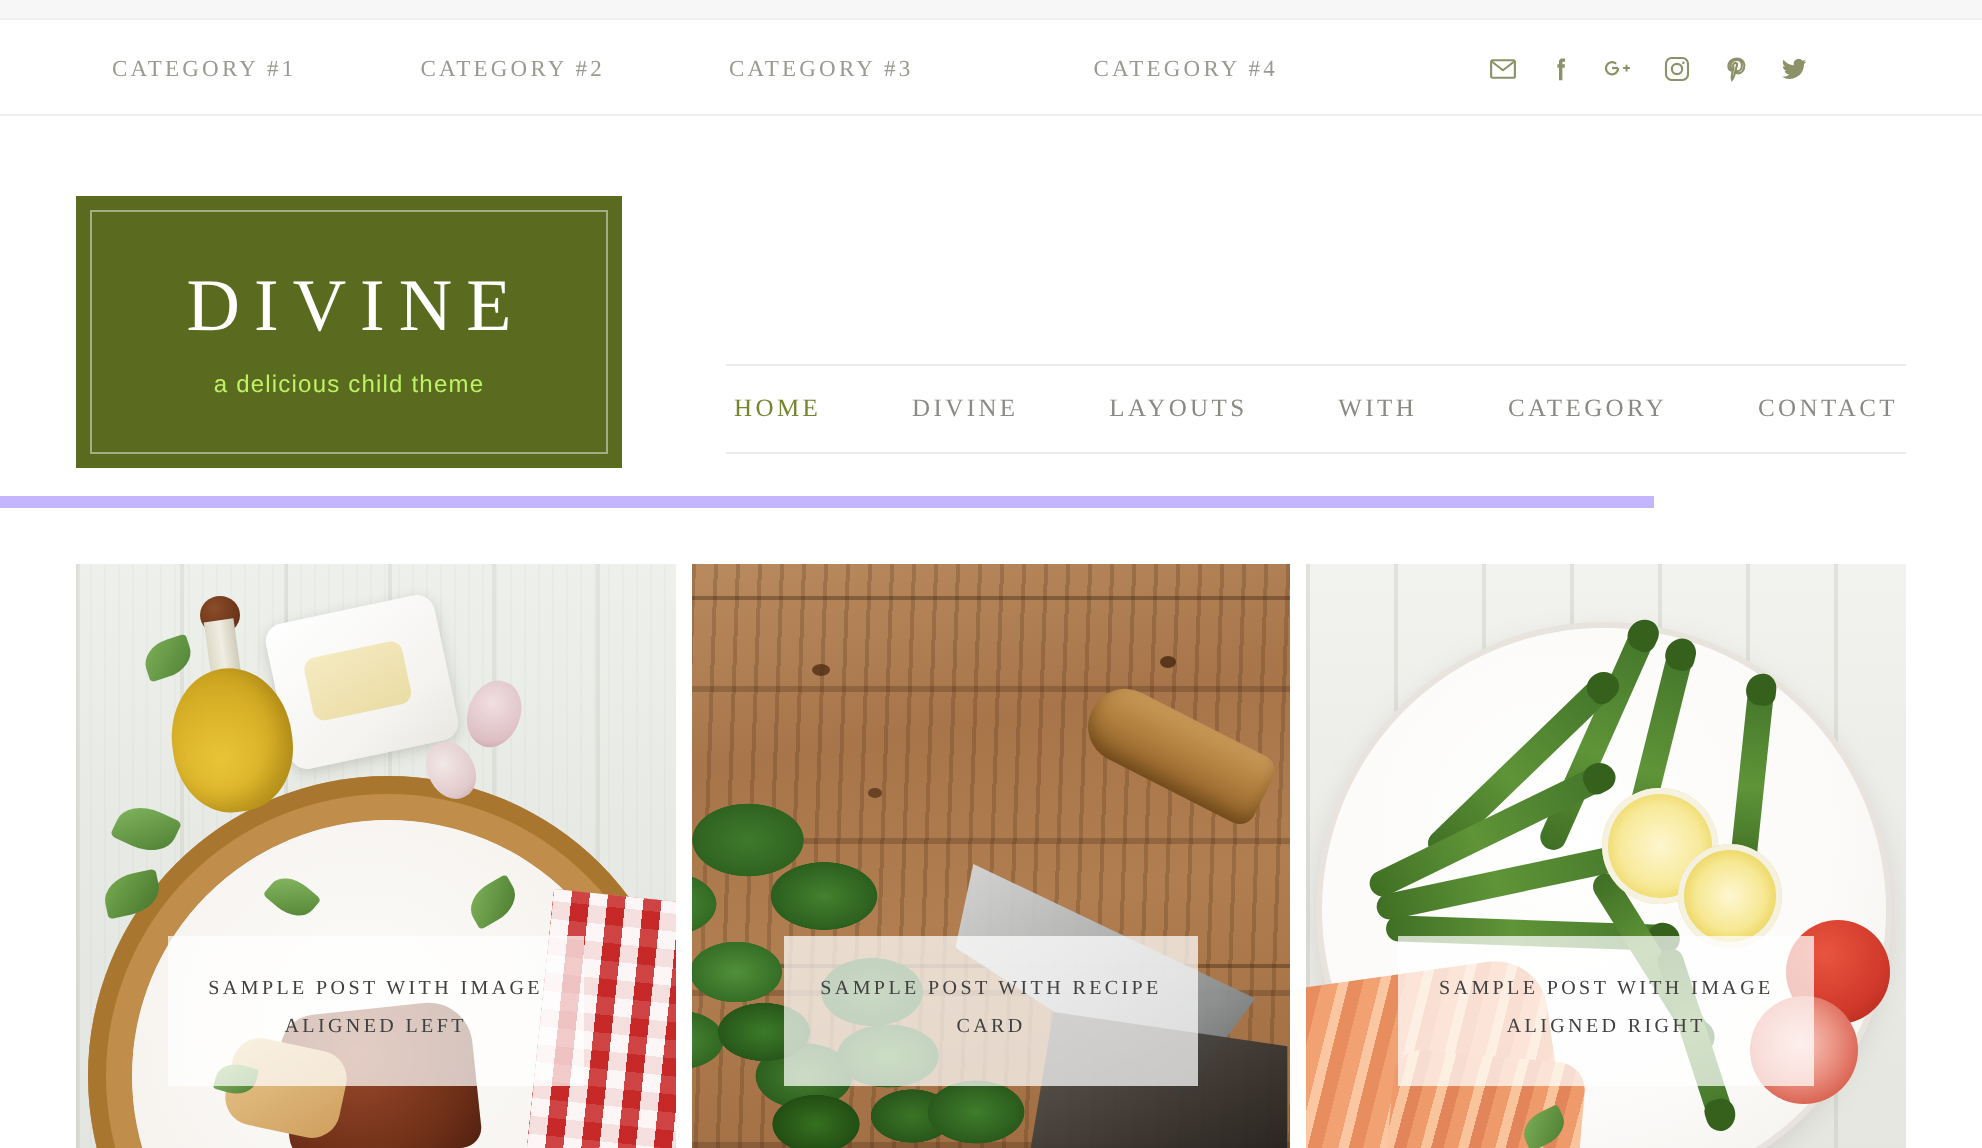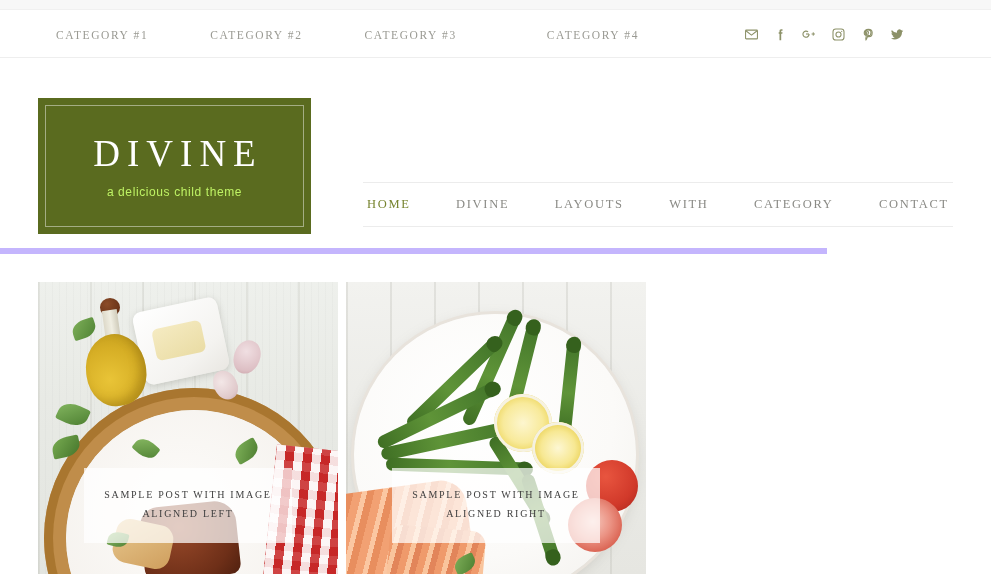--- a/index.html
+++ b/index.html
@@ -531,20 +531,35 @@
         <span class="basil b2"></span>
         <span class="basil b3"></span>
         <span class="basil b4"></span>
         <span class="basil b5"></span>
         <span class="basil b6"></span>
         <span class="cloth"></span>
       </span>
       <span class="card-title">SAMPLE POST WITH IMAGE ALIGNED LEFT</span>
     </a>
 
+    <a href="#" class="card">
+      <span class="photo ph2">
+        <span class="plank-line pl1"></span>
+        <span class="plank-line pl2"></span>
+        <span class="knot1"></span>
+        <span class="knot2"></span>
+        <span class="knot3"></span>
+        <span class="cleaver-handle"></span>
+        <span class="cleaver-blade"></span>
+        <span class="cleaver-dark"></span>
+        <span class="mint"></span>
+        <span class="mint2"></span>
+      </span>
+      <span class="card-title">SAMPLE POST WITH RECIPE CARD</span>
+    </a>
 
     <a href="#" class="card">
       <span class="photo ph3">
         <span class="plate"></span>
         <span class="asp a9"></span>
         <span class="asp a5"></span>
         <span class="asp a4"></span>
         <span class="asp a3"></span>
         <span class="asp a1"></span>
         <span class="asp a2"></span>

